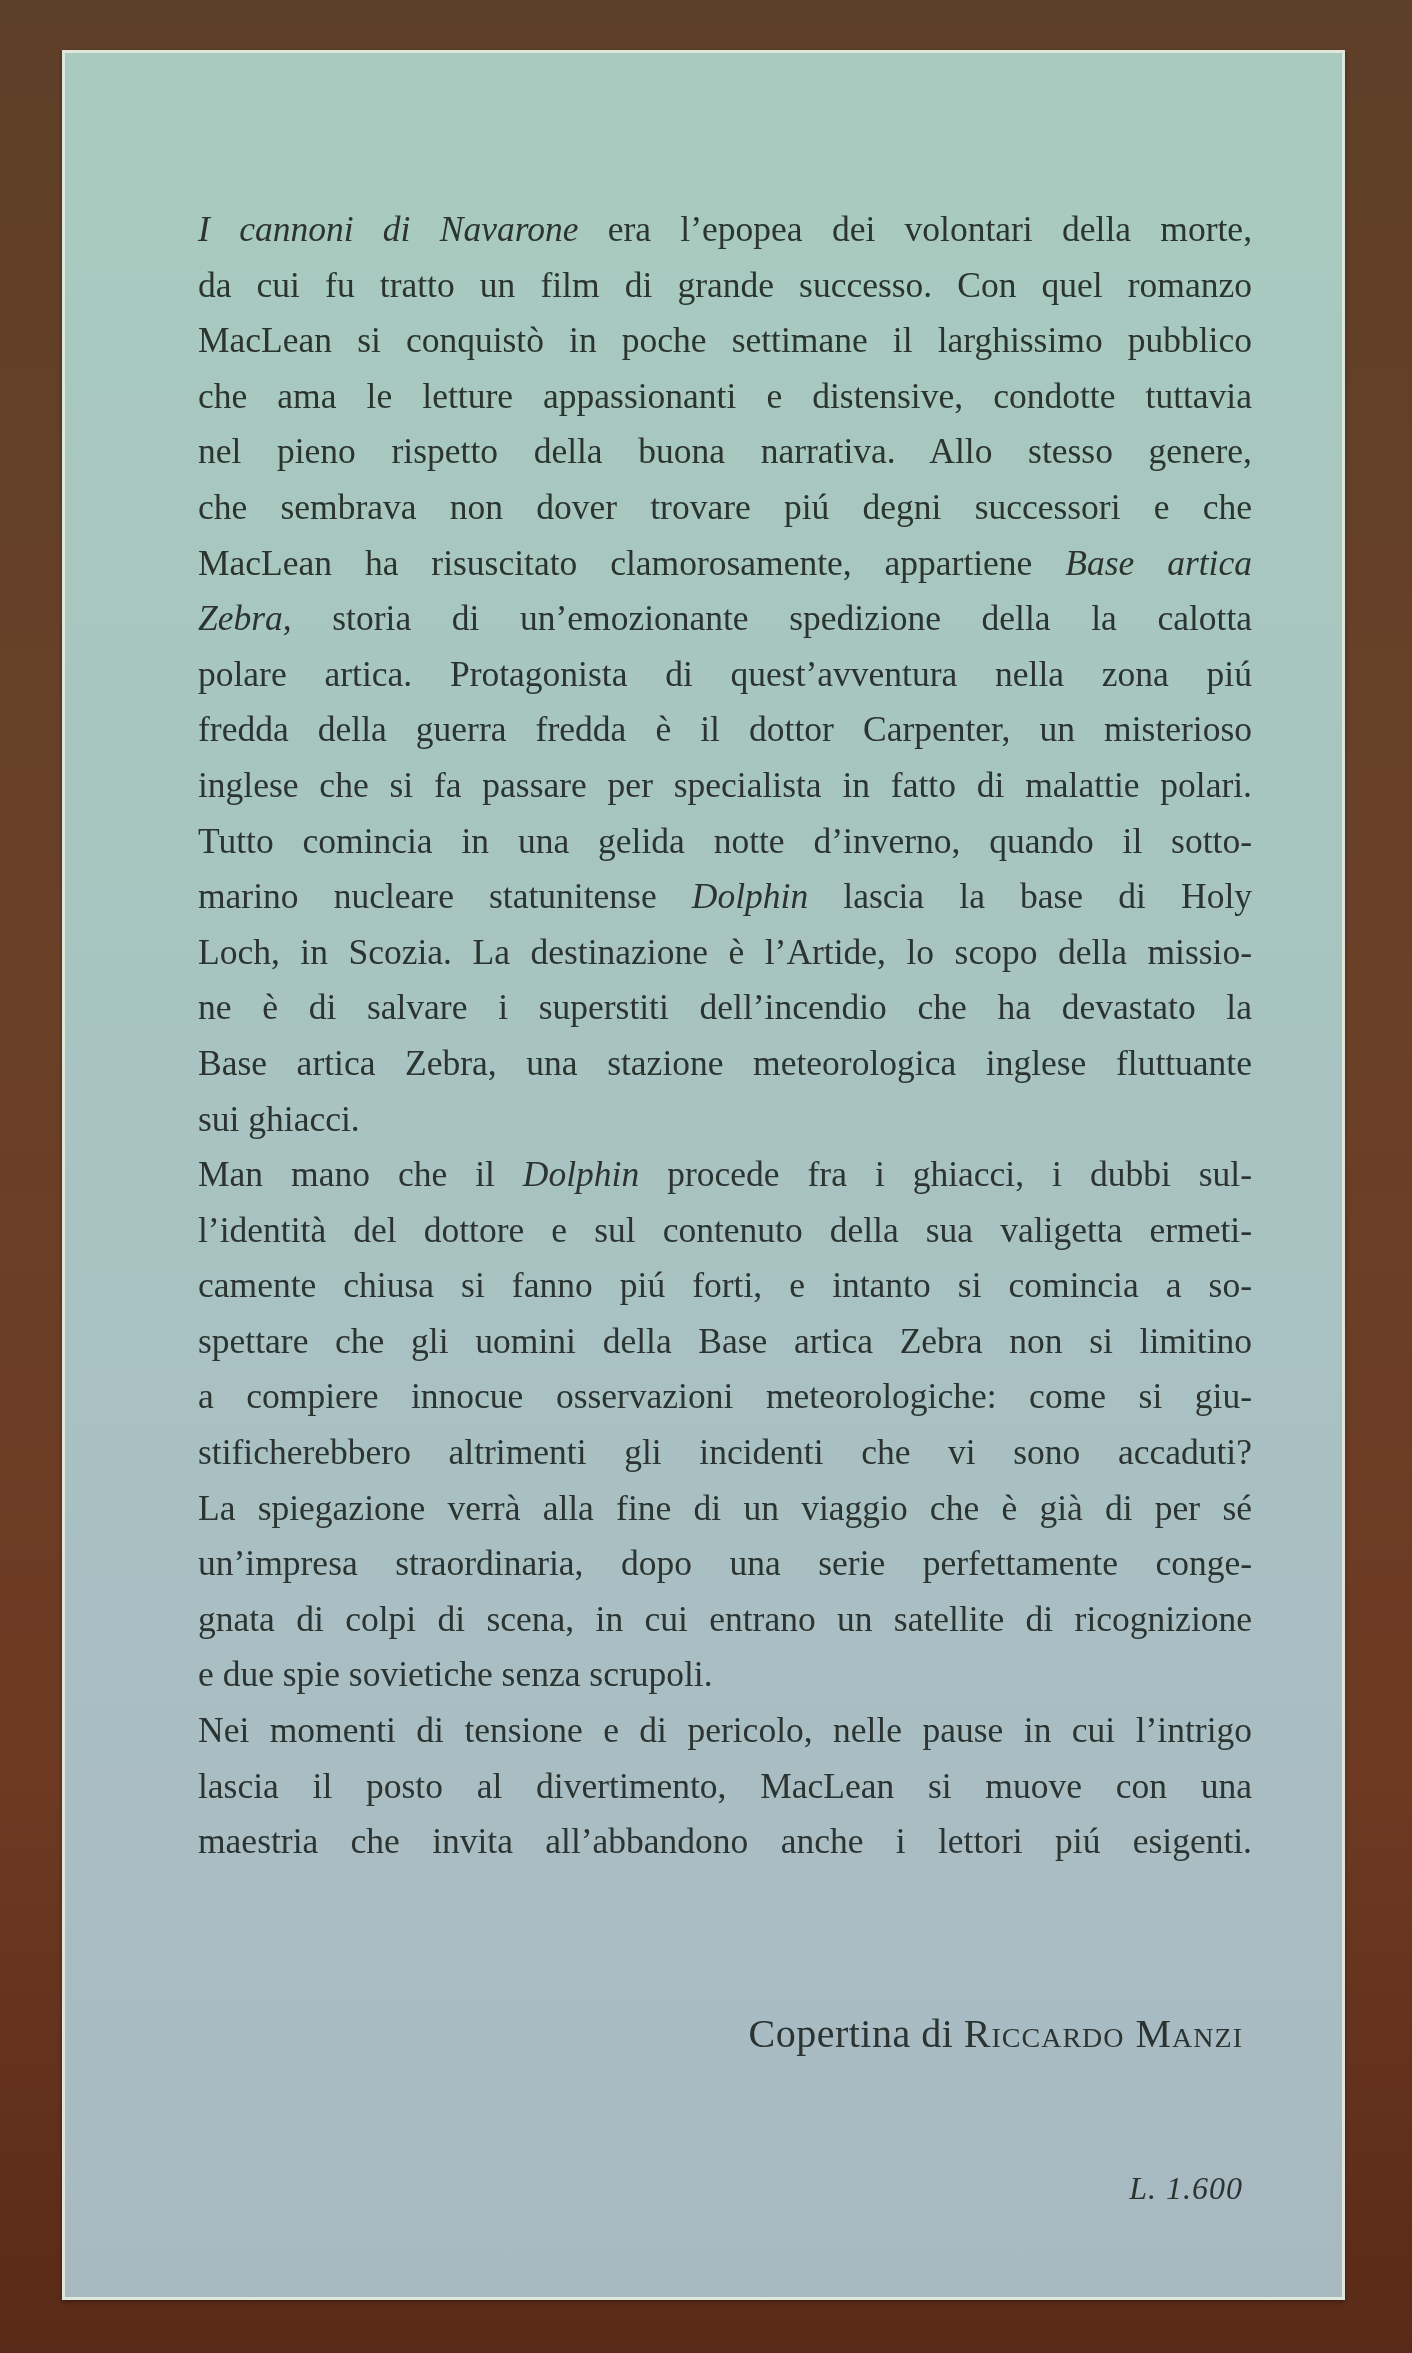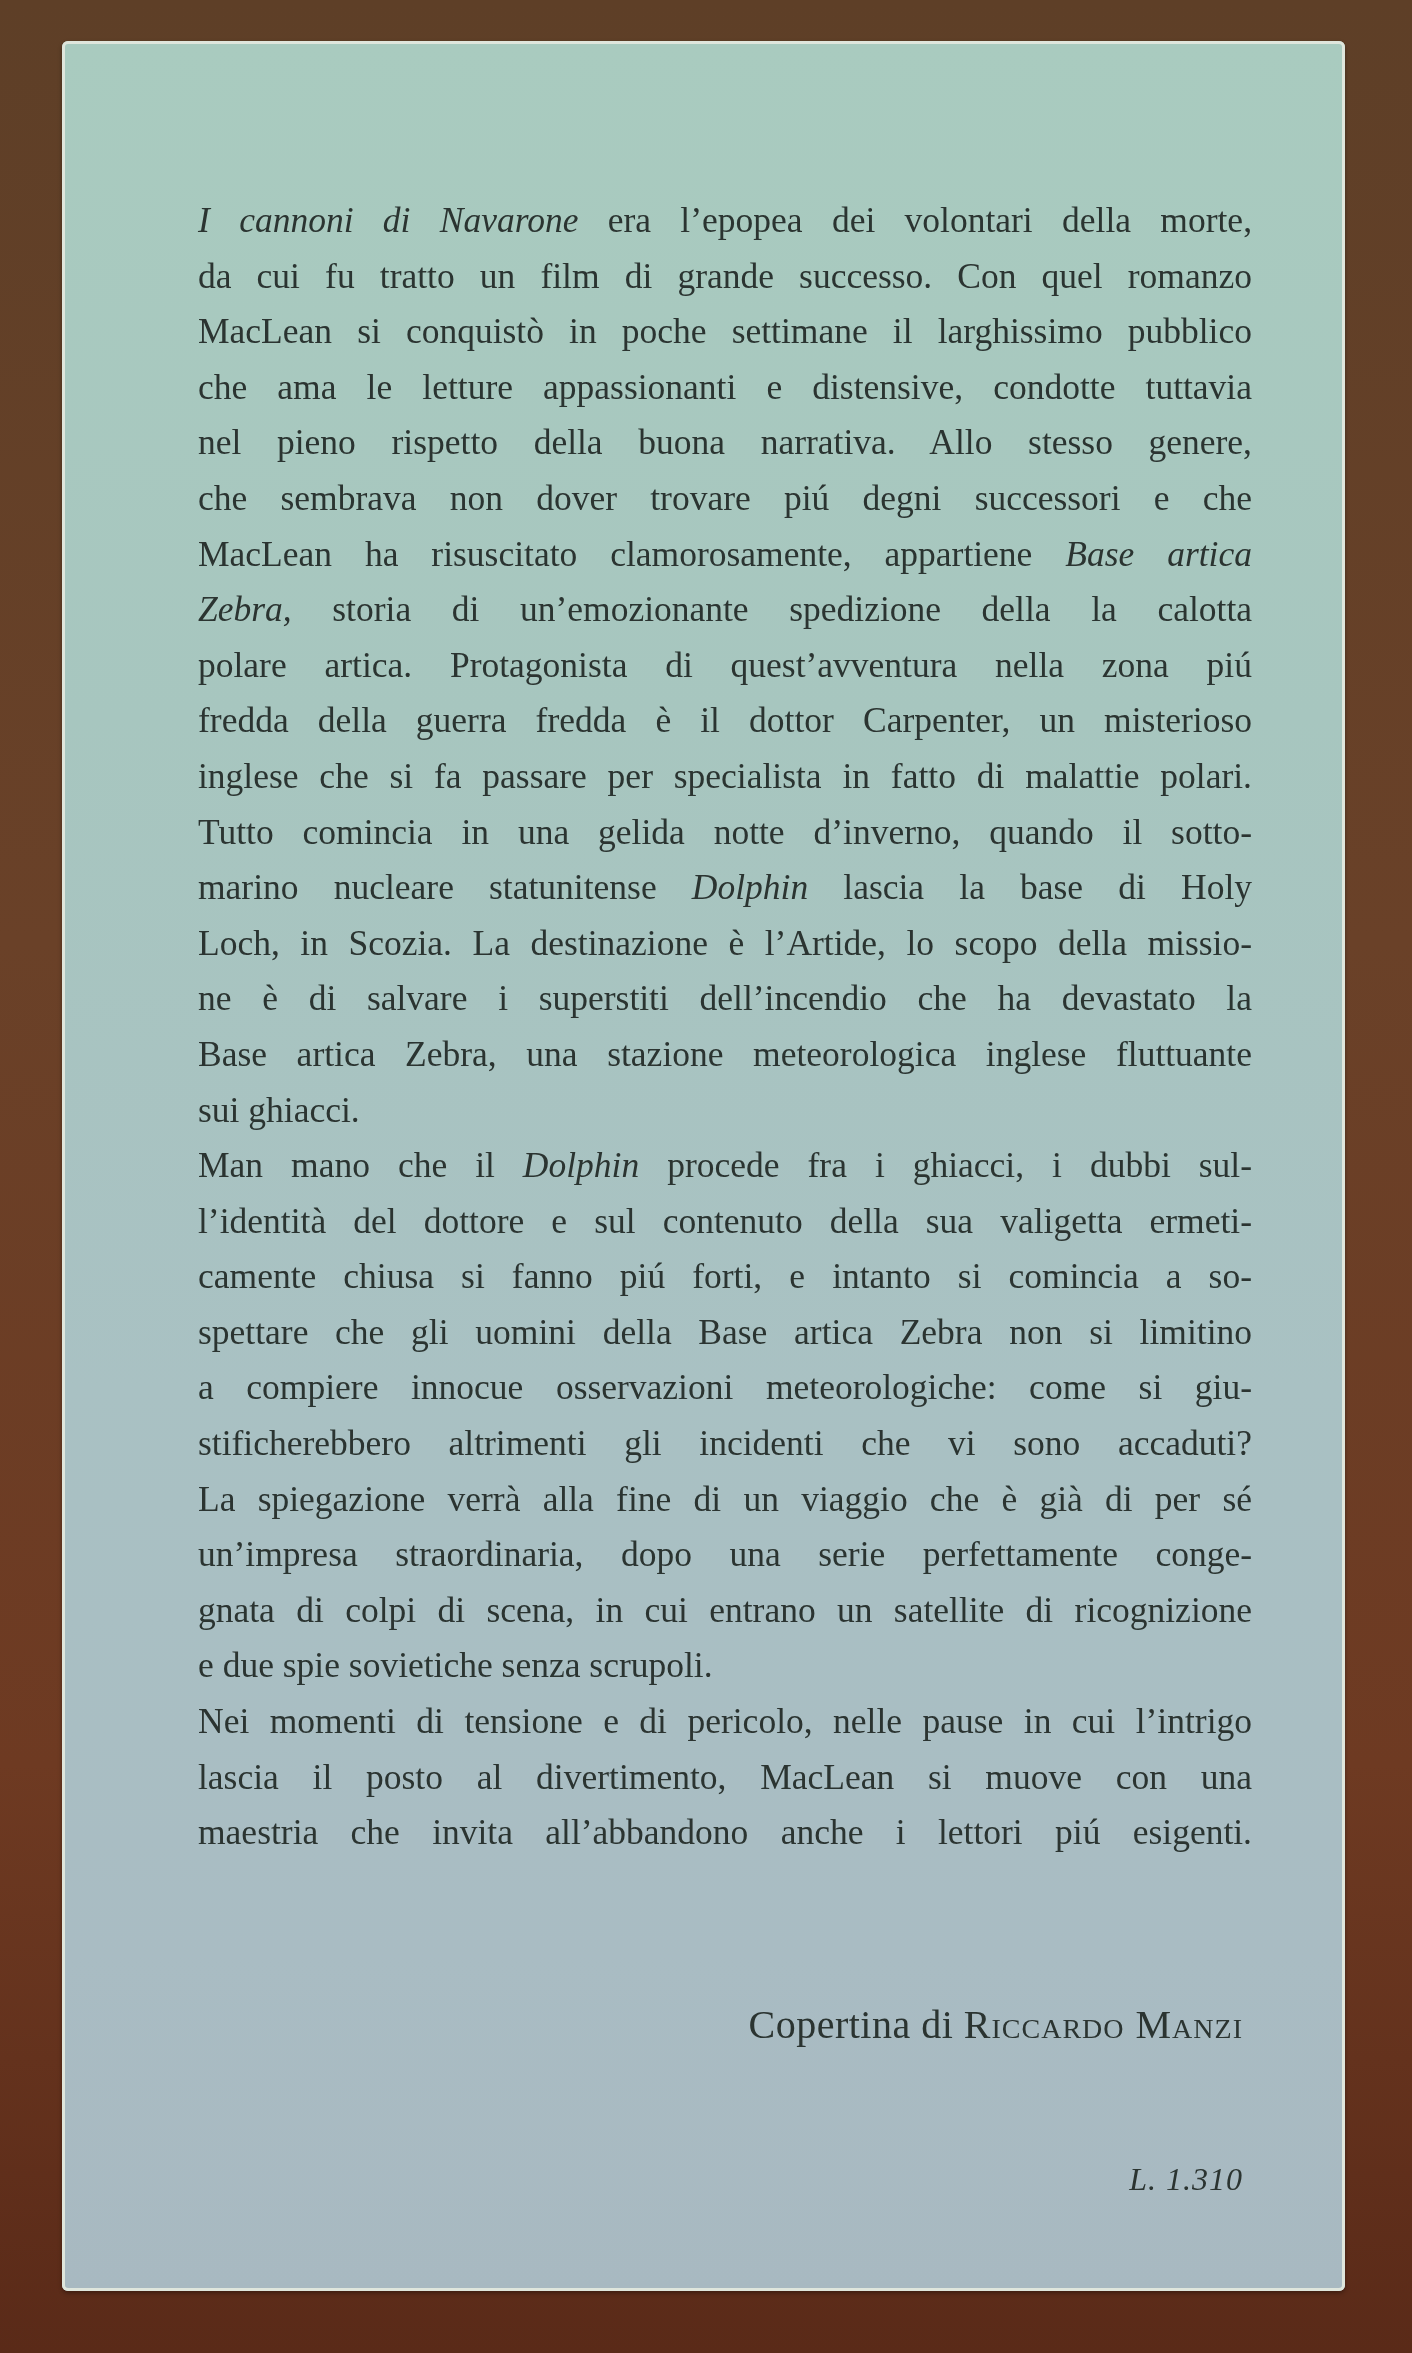--- a/index.html
+++ b/index.html
@@ -4,23 +4,23 @@
 <style>
   html, body { margin: 0; padding: 0; }
   body {
     width: 1412px; height: 2353px; overflow: hidden;
     background: linear-gradient(180deg, #5e3f27 0%, #6a4128 40%, #6e3a22 75%, #5a2a18 100%);
     position: relative;
     font-family: "Liberation Serif", "DejaVu Serif", serif;
   }
   .cover {
     position: absolute;
-    left: 62px; top: 41px;
+    left: 62px; top: 50px;
     width: 1283px; height: 2250px;
-    border-radius: 6px;
+    border-radius: 0;
     background: linear-gradient(180deg, #a9cbbf 0%, #a7c6bf 30%, #a9c1c3 60%, #a9bcc3 85%, #a8b9c1 100%);
     box-shadow: inset 0 0 0 3px #dfe6dc, 0 2px 4px rgba(0,0,0,0.35);
   }
   .body-text {
     position: absolute;
     left: 136px; top: 152px;
     width: 1054px;
     color: #2b3431;
     font-size: 35.5px;
     line-height: 55.6px;
@@ -82,14 +82,14 @@
       <span class="line last"><span>e due spie sovietiche senza scrupoli.</span><i></i><span></span></span>
       <span class="line"><span>Nei momenti di tensione e di pericolo, nelle pause in cui l’intrigo</span><i></i><span></span></span>
       <span class="line"><span>lascia il posto al divertimento, MacLean si muove con una</span><i></i><span></span></span>
       <span class="line"><span>maestria che invita all’abbandono anche i lettori piú esigenti.</span><i></i><span></span></span>
     </div>
 
   <div class="credit">
     <span>Copertina di </span><span class="sc">Riccardo Manzi</span>
   </div>
 
-  <div class="price">L. 1.310</div>
+  <div class="price">L. 1.600</div>
 </div>
 
 </body></html>

